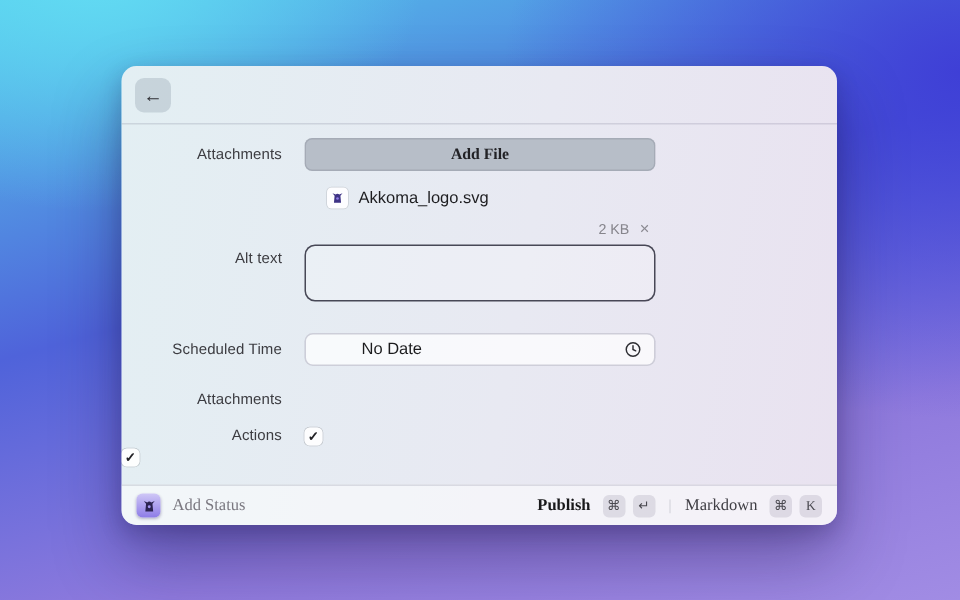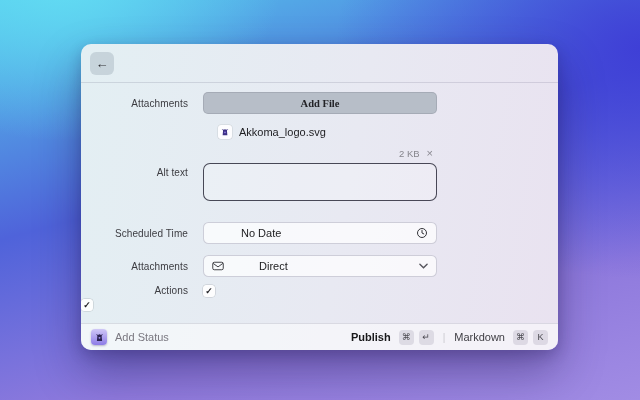--- a/index.html
+++ b/index.html
@@ -68,21 +68,21 @@
   .checkbox {
     width:12px; height:12px; border-radius:3.5px;
     background:rgba(255,255,255,.9); box-shadow:0 0 0 .5px rgba(0,0,0,.18);
     display:flex; align-items:center; justify-content:center;
     font-size:9px; font-weight:bold; color:#222226; cursor:pointer;
   }
   .footer {
     position:absolute; left:0; bottom:0; width:100%; height:27px;
     background:rgba(255,255,255,.5);
     border-top:1px solid rgba(60,60,95,.14);
-    display:flex; align-items:center; padding:0 10px;
+    display:flex; align-items:center; padding:0 10px;font-family:Liberation Serif, serif;
   }
   .app-icon {
     width:16px; height:16px; border-radius:4px; flex-shrink:0;
     background:linear-gradient(180deg,#cfc7f6 0%, #8d7ce7 100%);
     display:flex; align-items:center; justify-content:center;
     box-shadow:0 1px 2px rgba(40,30,90,.3);
   }
   .app-label { font-size:11px; color:#7a7880; margin-left:8px; }
   .footer-right { margin-left:auto; display:flex; align-items:center; gap:5px; }
   .publish-label { font-size:11px; font-weight:bold; color:#19191b; margin-right:3px; }
@@ -146,36 +146,20 @@
               <circle cx="8" cy="8" r="6" fill="none" stroke="#2e2e33" stroke-width="1.3"></circle>
               <path d="M8 4.6 V8 L10.4 9.2" fill="none" stroke="#2e2e33" stroke-width="1.3" stroke-linecap="round"></path>
             </svg>
         </span>
       </div>
     </div>
   </div>
 
   <div class="frow" style="top:211px; height:22px;">
     <div class="flabel">Attachments</div>
-    <div class="ffield">
-      <div class="input-like">
-        <span class="sel-icn">
-          <svg width="12" height="10" viewBox="0 0 16 12">
-              <rect x="1" y="1" width="14" height="10" rx="2" fill="none" stroke="#2e2e33" stroke-width="1.2"></rect>
-              <path d="M1.5 2.5 L8 7.2 L14.5 2.5" fill="none" stroke="#2e2e33" stroke-width="1.2"></path>
-            </svg>
-        </span>
-        <span class="input-text">Direct</span>
-        <span class="right-icn">
-          <svg width="9" height="6" viewBox="0 0 10 6">
-              <path d="M1 1 L5 5 L9 1" fill="none" stroke="#55545c" stroke-width="1.5" stroke-linecap="round"></path>
-            </svg>
-        </span>
-      </div>
-    </div>
   </div>
 
   <div class="frow" style="top:240px; height:13px;">
     <div class="flabel">Actions</div>
     <div class="ffield">
       <span class="checkbox">
         <span>✓</span>
       </span>
     </div>
   </div>

